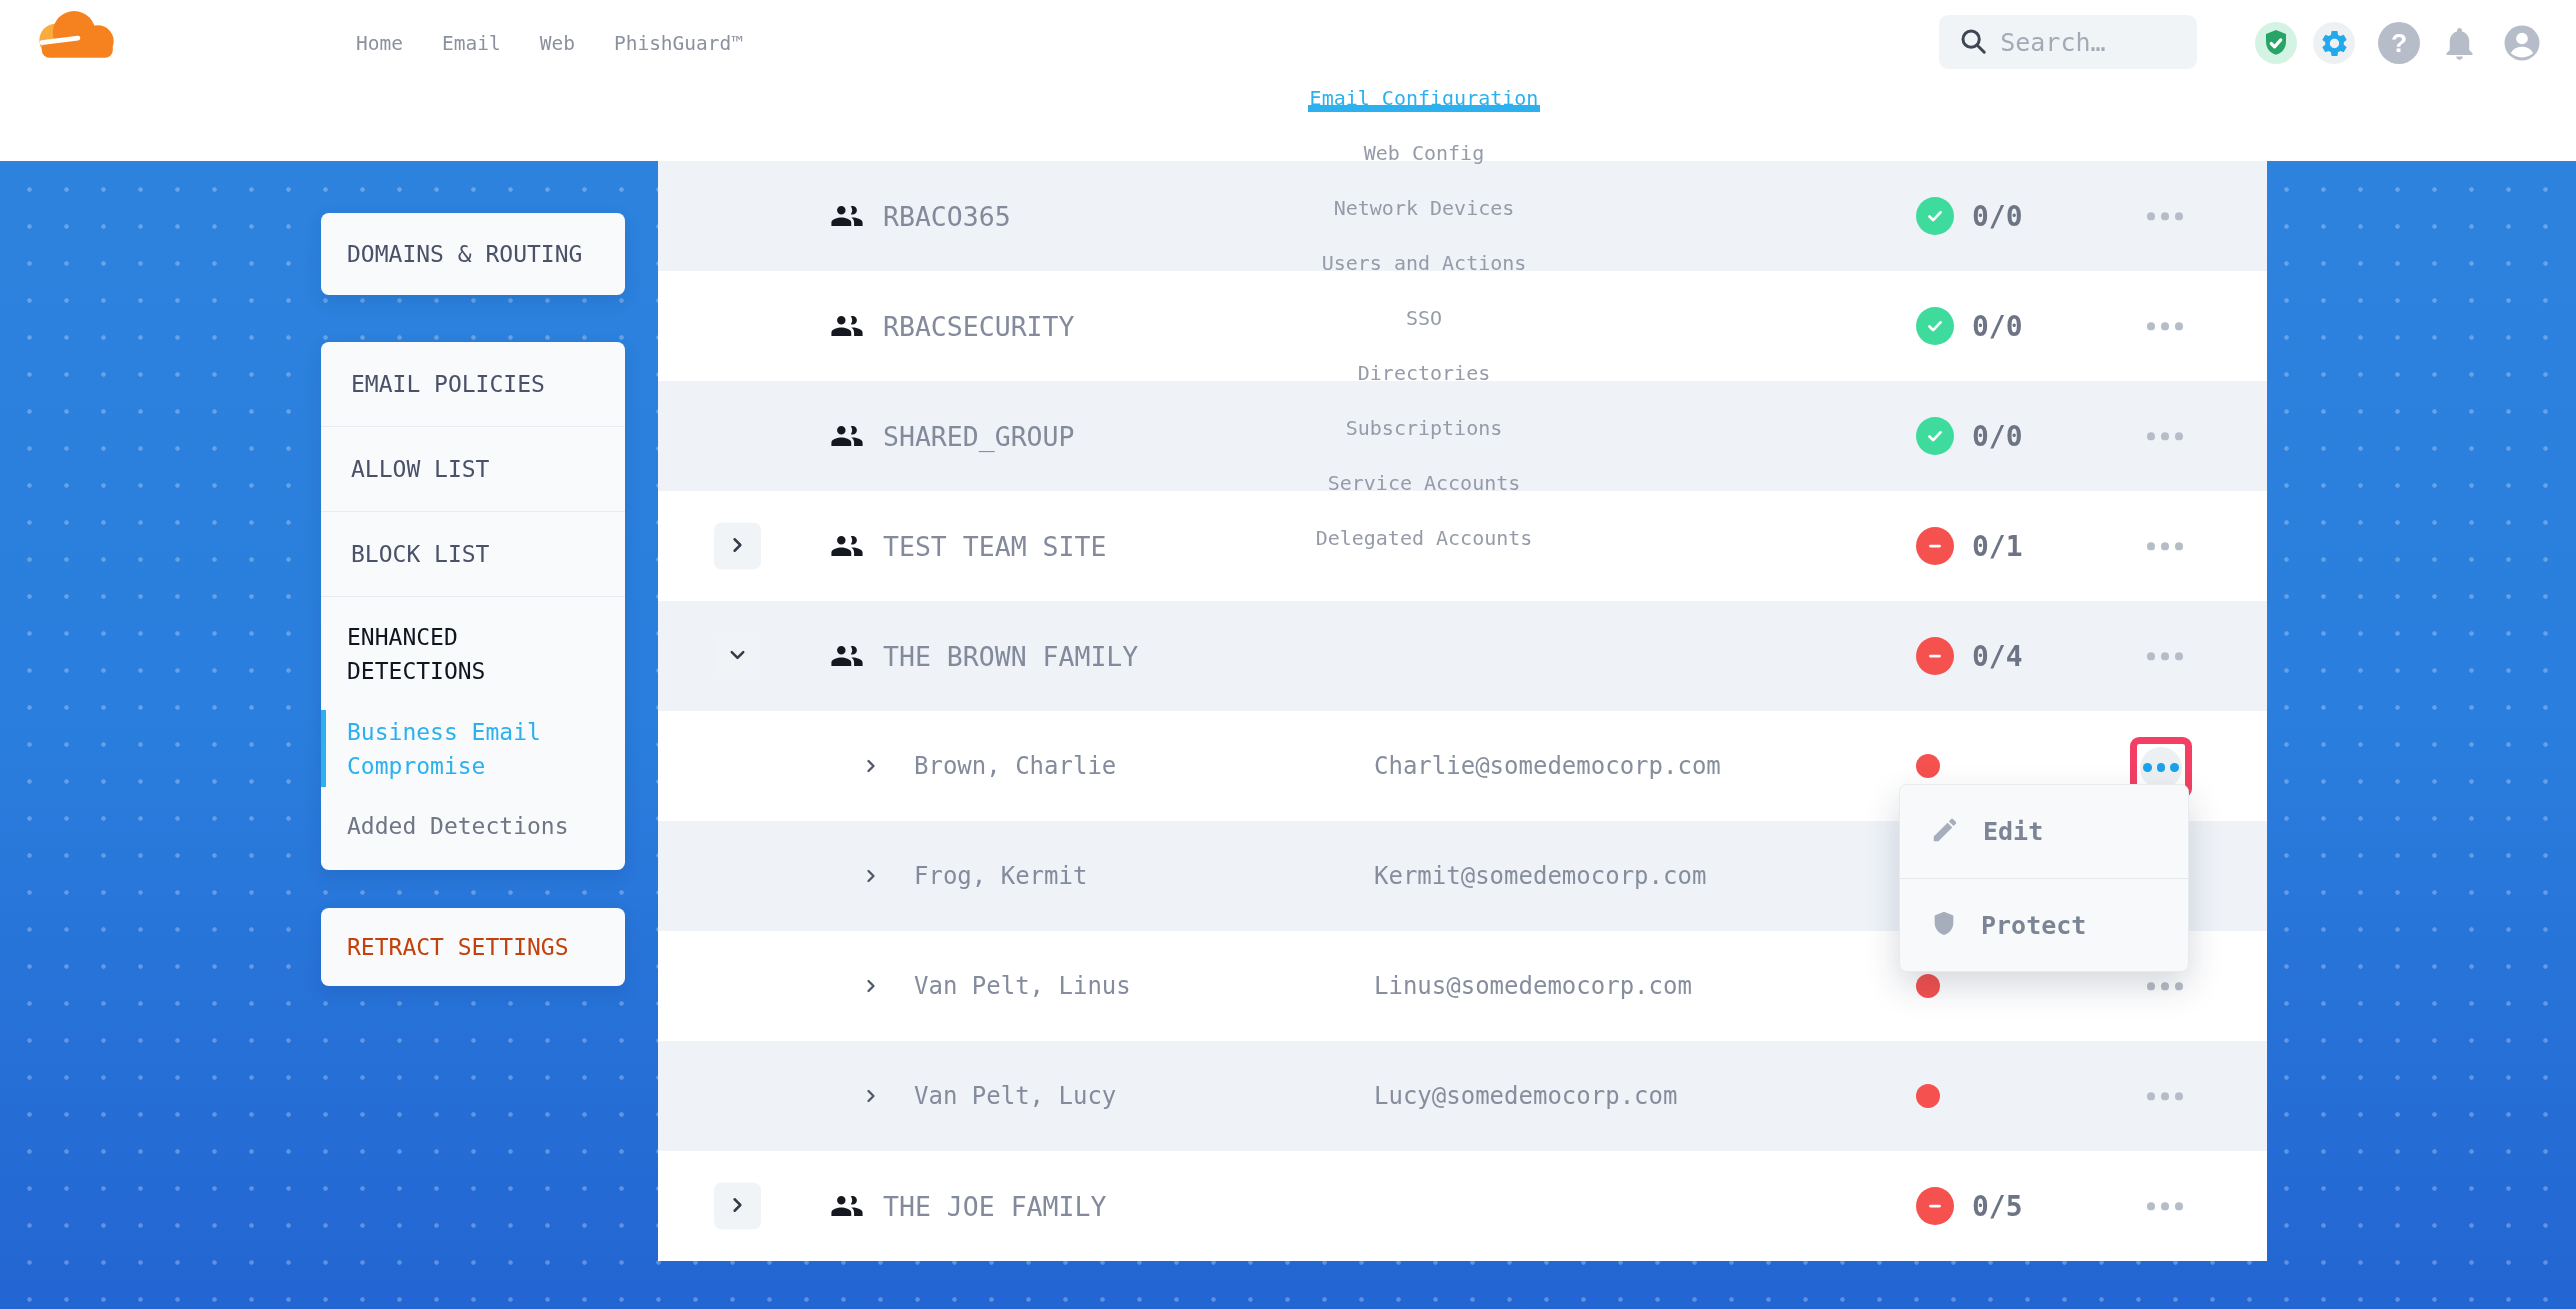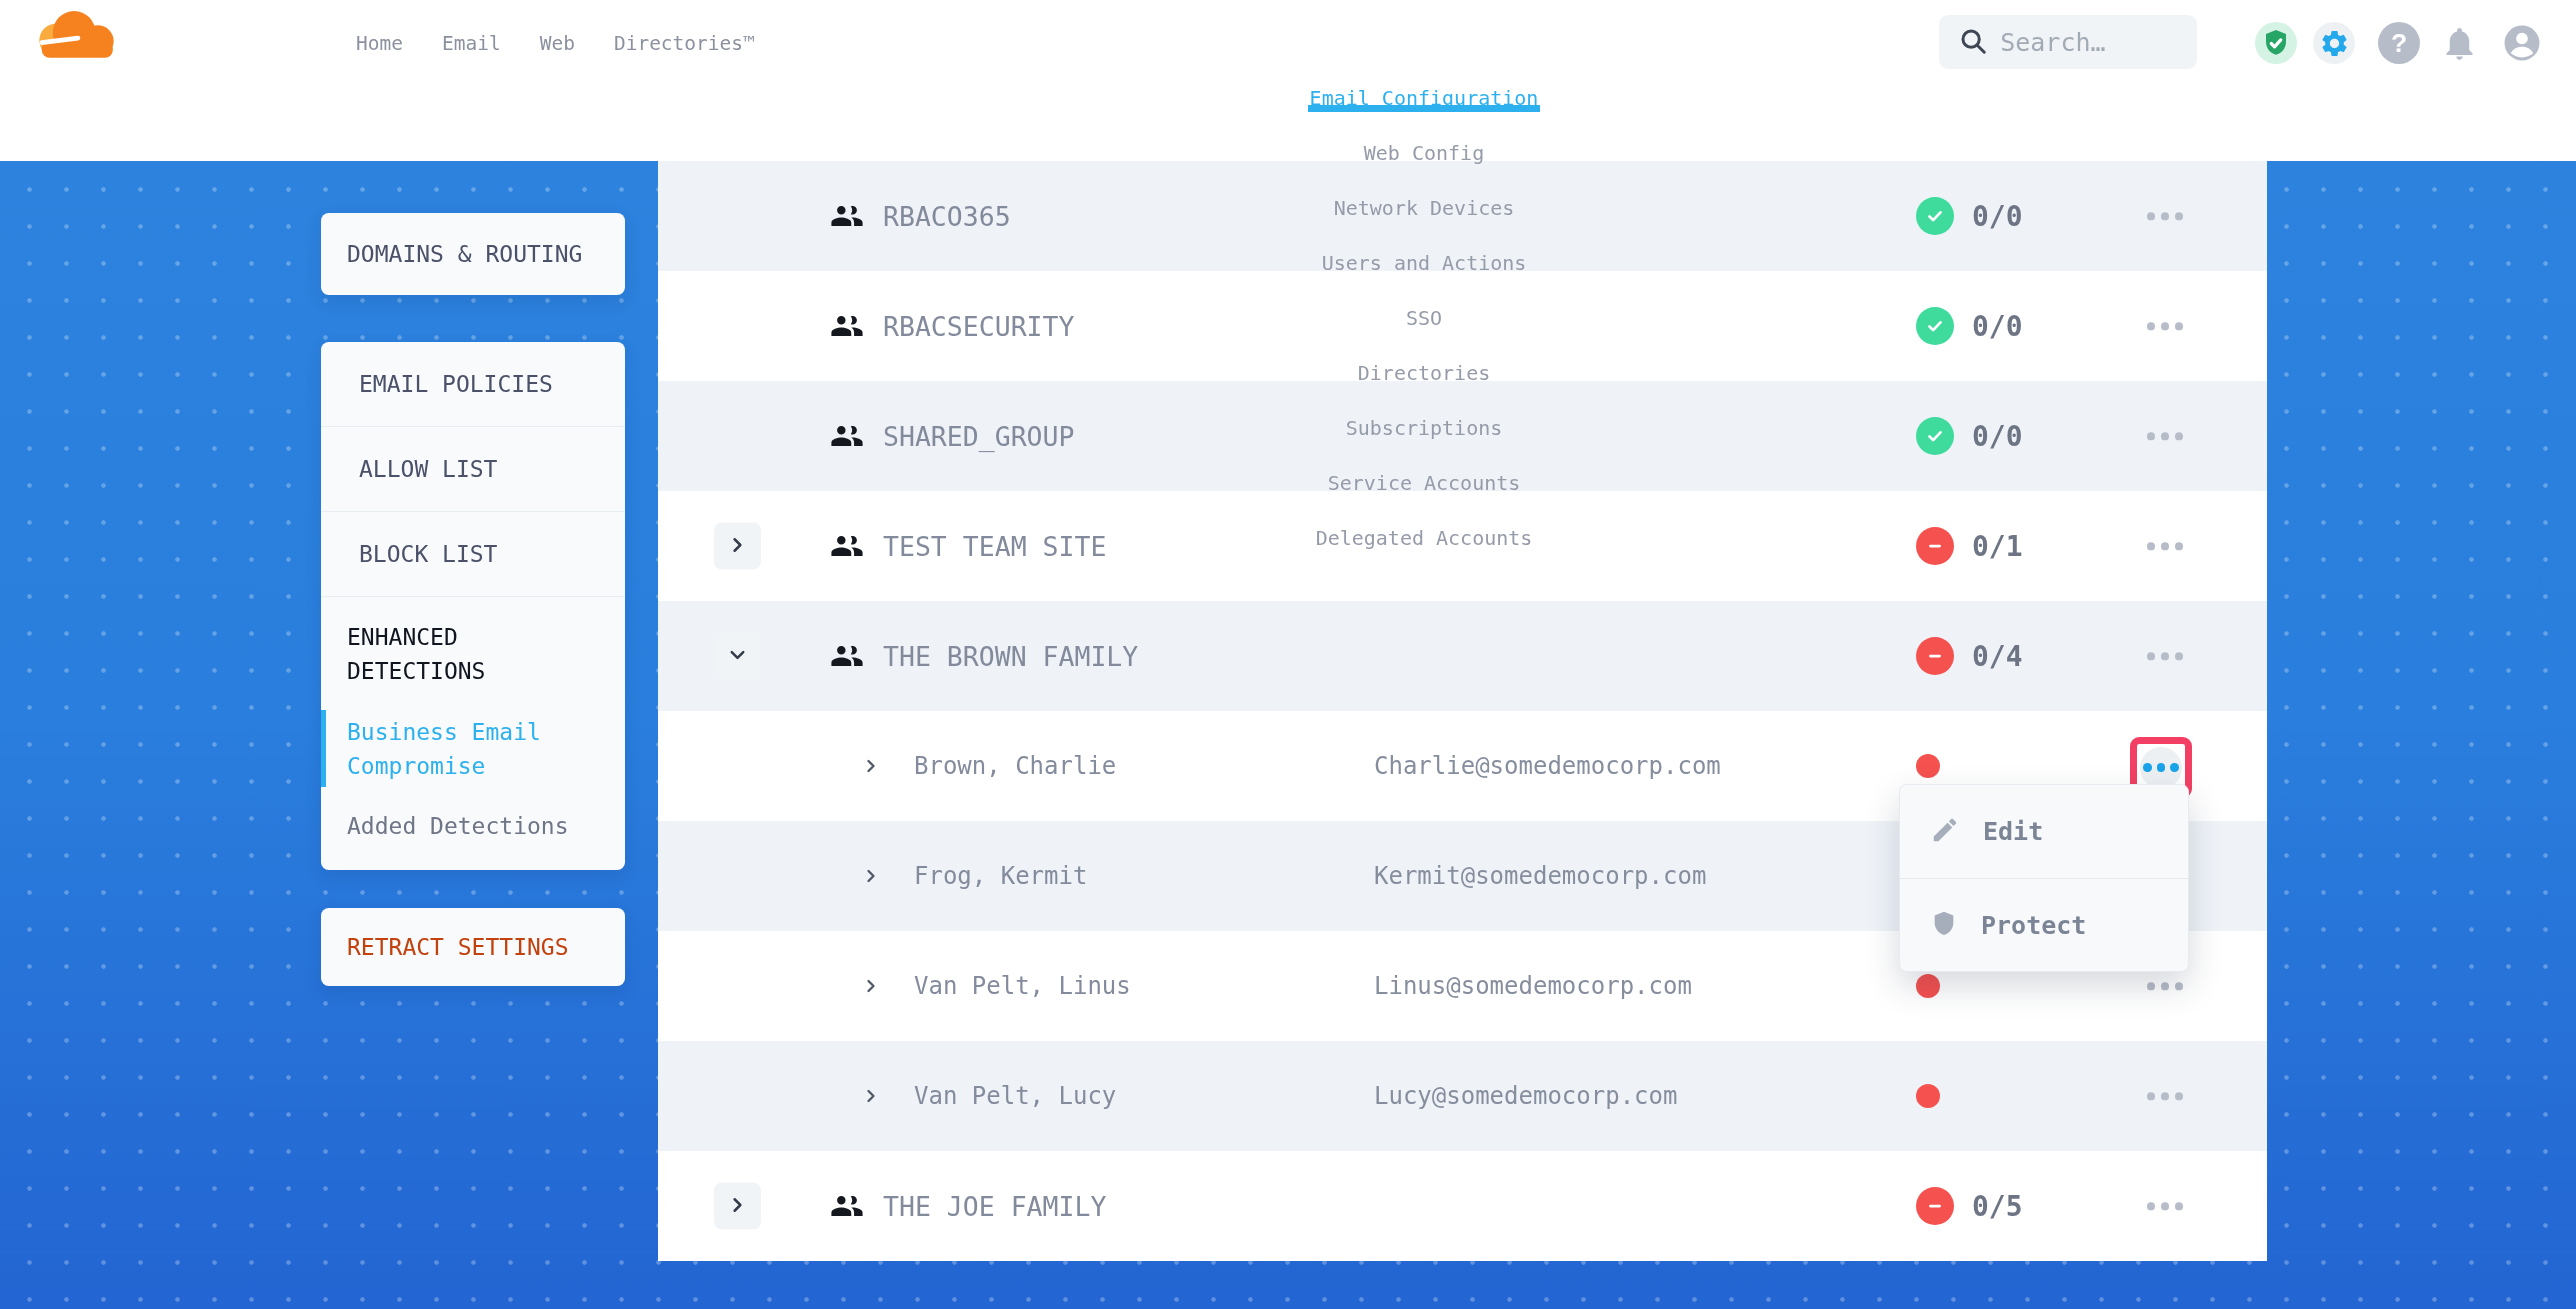--- a/index.html
+++ b/index.html
@@ -49,21 +49,21 @@
   .tab.active { color:#2cb0ee; }
   .tab.active::after { content:''; position:absolute; left:-1.6px; right:-1.6px; bottom:-1.6px;
          height:7px; background:#2cb0ee; }
 
   
   .side-card { position:absolute; left:321px; width:304px; background:#f8fafc; border-radius:7.8px;
                box-shadow:0 6.2px 17px rgba(15,40,90,.12); z-index:3; }
   .card-domains { top:213px; height:82px; display:flex; align-items:center; padding-left:26px;
                   font-size:23px; color:#4a5168; cursor:pointer; }
   .card-policies { top:342px; }
-  .side-item { height:85px; display:flex; align-items:center; padding-left:38px;
+  .side-item { height:85px; display:flex; align-items:center; padding-left:30px;
                font-size:23px; color:#4a5168; border-bottom:1.6px solid #e8edf3; cursor:pointer; }
   .side-section { padding:23px 34px 26.5px 26px; }
   .section-heading { font-size:23px; color:#10151f; line-height:34px; width:233px; }
   .section-link { position:relative; font-size:23px; line-height:34px; width:233px; margin-top:26.5px; cursor:pointer; }
   .section-link.active { color:#2cb0ee; }
   .section-link.active::before { content:''; position:absolute; left:-26px; top:-4.7px; bottom:-4.7px;
                width:5.4px; background:#2cb0ee; }
   .section-link.plain { color:#6e7585; }
   .card-retract { top:908px; height:78px; display:flex; align-items:center; padding-left:26px;
                   font-size:23px; color:#c2410c; cursor:pointer; }
@@ -124,21 +124,21 @@
           <rect x="11" y="40" width="90" height="21" rx="10" fill="#f6821f"></rect>
           <rect x="8" y="36" width="52" height="6" rx="3" fill="#ffffff" transform="rotate(-7 34 39)"></rect>
         </svg>
       </span>
     </div>
 
     <nav class="top-nav">
       <span class="nav-item">Home</span>
       <span class="nav-item">Email</span>
       <span class="nav-item">Web</span>
-      <span class="nav-item">Directories™</span>
+      <span class="nav-item">PhishGuard™</span>
     </nav>
 
     <div class="search-box">
       <span>
         <svg width="30" height="30" viewBox="0 0 24 24" fill="none" stroke="#3f4654" stroke-width="2.4" stroke-linecap="round">
           <circle cx="10.5" cy="10.5" r="6.5"></circle>
             <line x1="15.6" y1="15.6" x2="21" y2="21"></line>
         </svg>
       </span>
       <input type="text" placeholder="Search…" style="">

